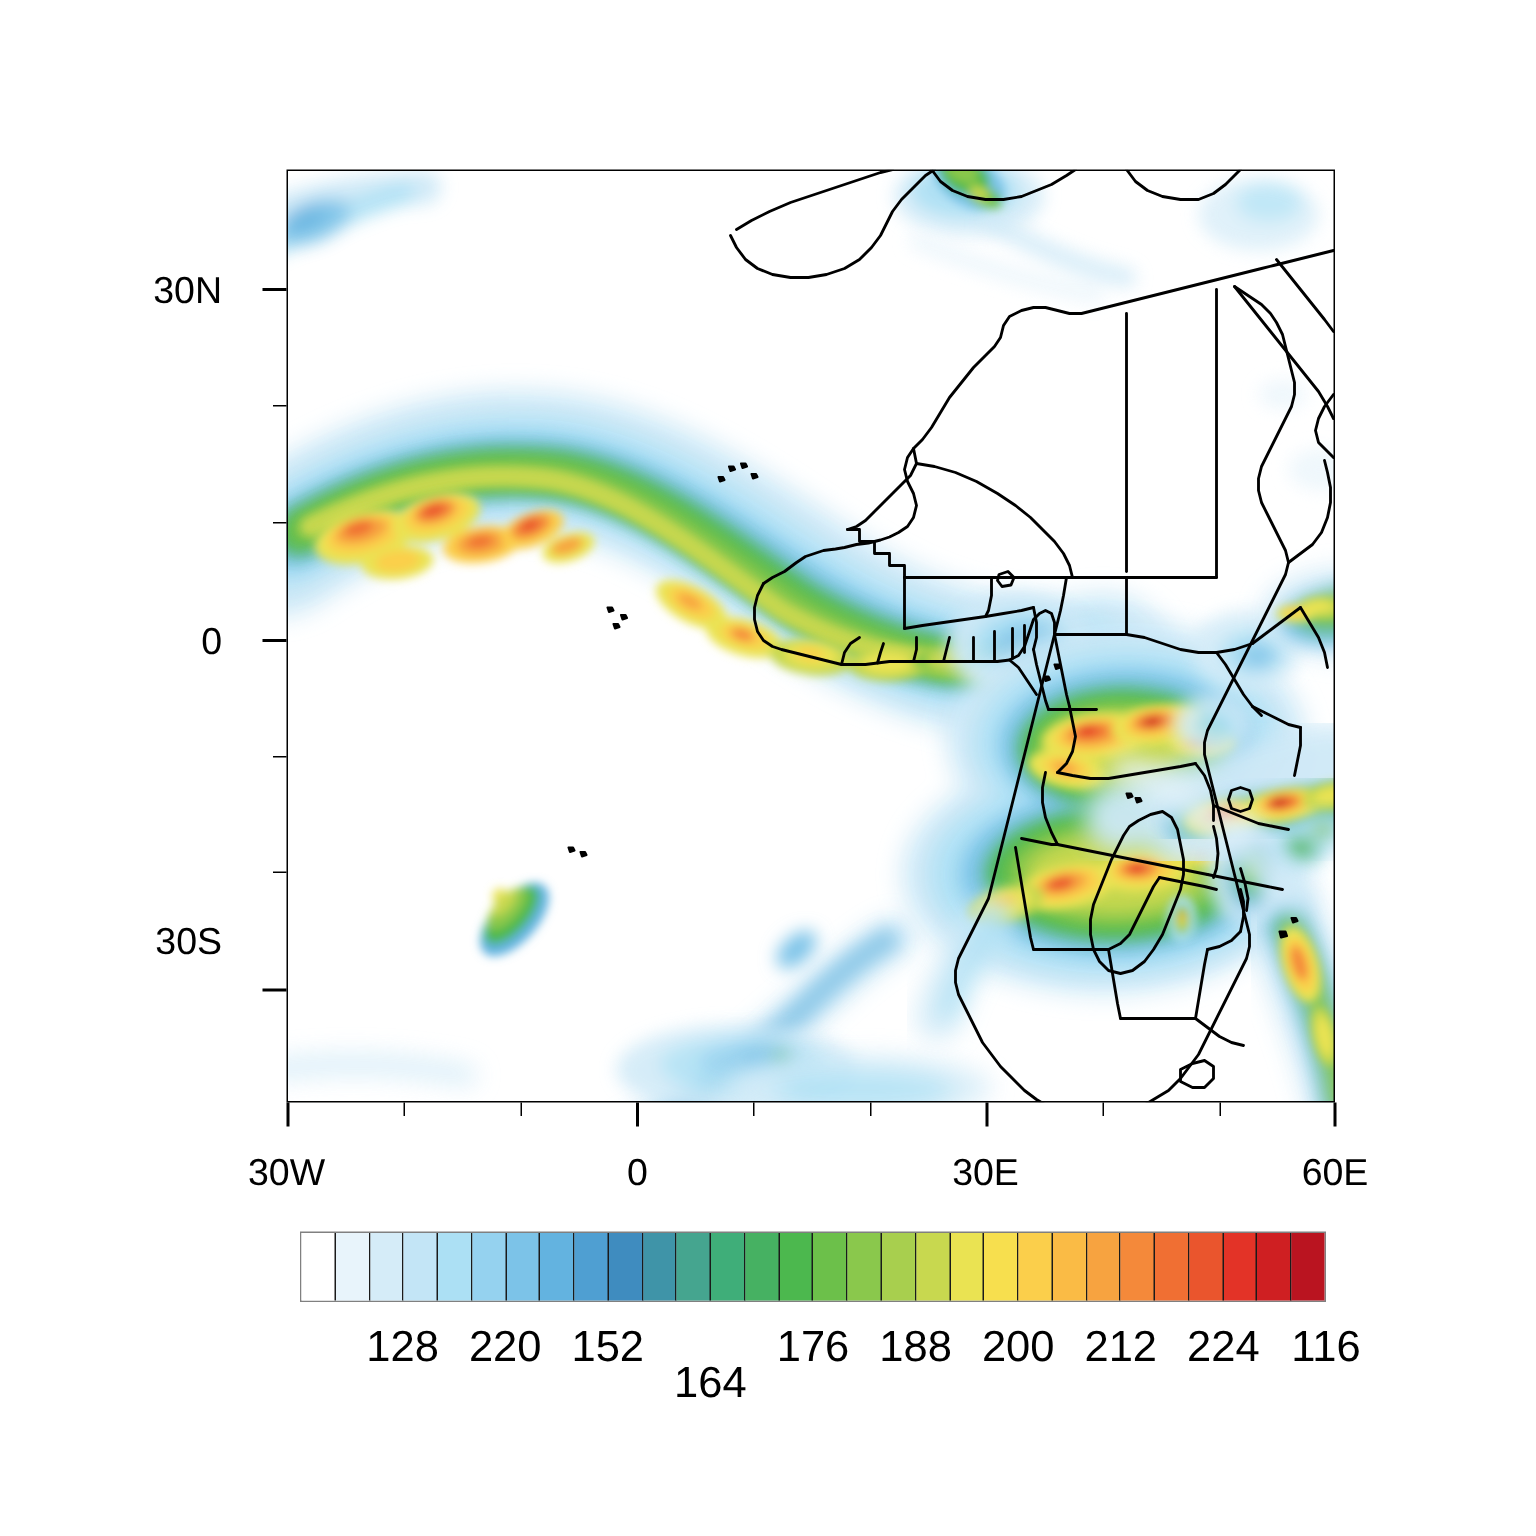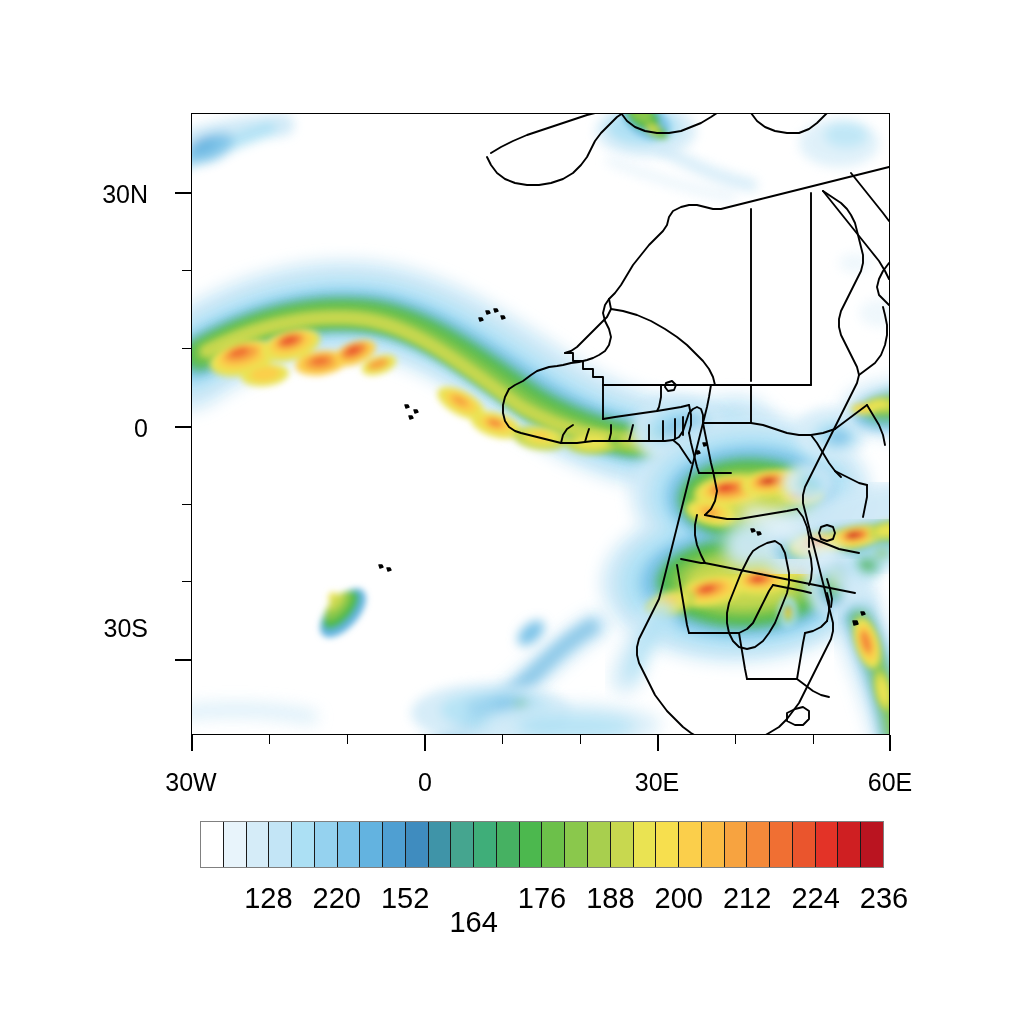--- a/index.html
+++ b/index.html
@@ -589,16 +589,16 @@
   <div id="cbar-labels">
       <div class="cblab" style="left: 223.4px;">128</div>
       <div class="cblab" style="left: 291.8px;">220</div>
       <div class="cblab" style="left: 360.2px;">152</div>
       <div class="cblab" style="left: 428.6px; margin-top: 24px;">164</div>
       <div class="cblab" style="left: 497px;">176</div>
       <div class="cblab" style="left: 565.4px;">188</div>
       <div class="cblab" style="left: 633.8px;">200</div>
       <div class="cblab" style="left: 702.2px;">212</div>
       <div class="cblab" style="left: 770.6px;">224</div>
-      <div class="cblab" style="left: 839px;">236</div>
+      <div class="cblab" style="left: 839px;">116</div>
     </div>
 
 </div>
 
 </body></html>

